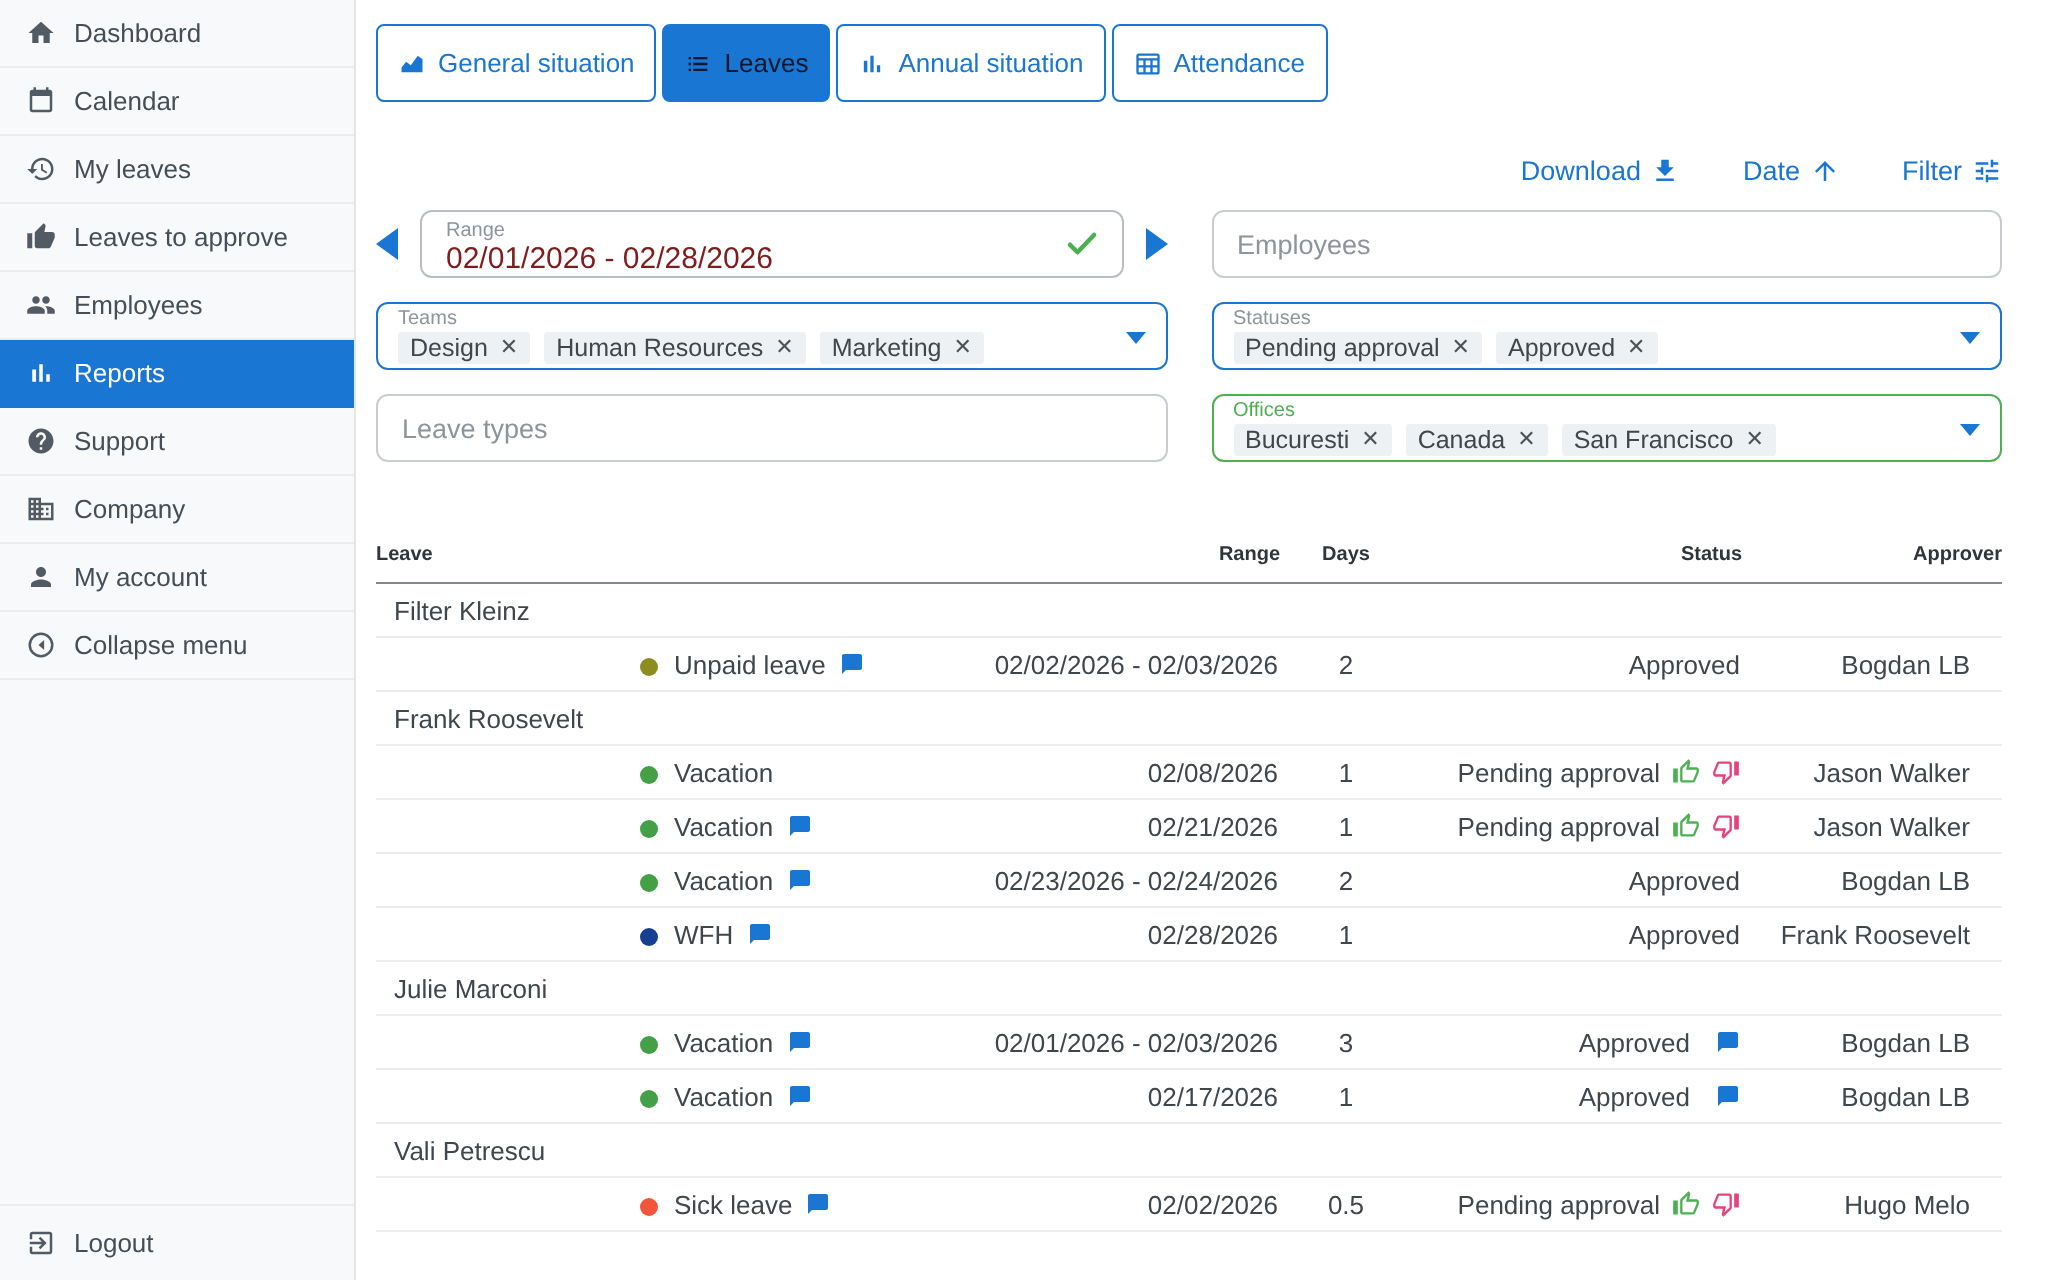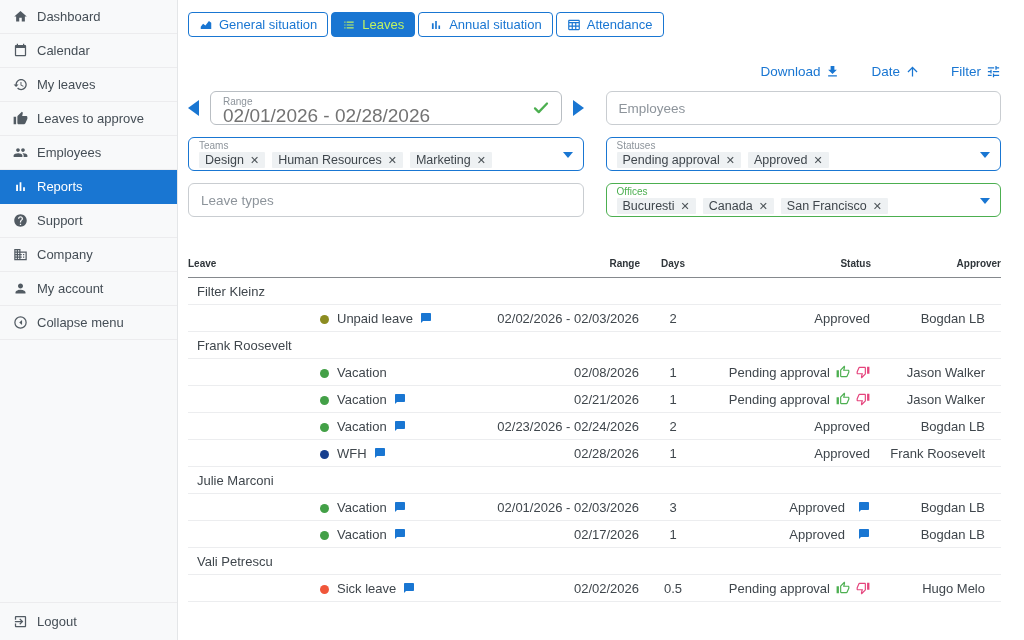--- a/index.html
+++ b/index.html
@@ -14,25 +14,25 @@
   .sidebar-item .icon{width:15px;height:15px;display:inline-flex;color:#525b63;flex:none;}
   .icon svg{width:100%;height:100%;display:block;}
   .sidebar-item.active{background:#1976d2;color:#fff;border-bottom-color:#1976d2;}
   .sidebar-item.active .icon{color:#fff;}
   .logout{border-top:1px solid #ececee;border-bottom:none;height:38px;}
 
   
   .main{flex:1;padding:12px 23px 0 10px;box-sizing:border-box;}
 
   .tabbar{display:flex;gap:3px;}
-  .tab{display:inline-flex;align-items:center;gap:6px;height:25px;padding:0 10px;
+  .tab{display:inline-flex;align-items:center;gap:6px;height:39px;padding:0 10px;
     border:1px solid #1976d2;border-radius:4px;background:#fff;color:#1976d2;
     font-size:13px;cursor:pointer;box-sizing:border-box;white-space:nowrap;}
   .tab .icon{width:14px;height:14px;display:inline-flex;color:currentColor;}
-  .tab.active{background:#1976d2;color:#bef264;}
+  .tab.active{background:#1976d2;color:#0f172a;}
 
   .toolbar{display:flex;justify-content:flex-end;align-items:center;gap:31px;
     margin-top:27px;color:#1976d2;font-size:13.5px;}
   .tool-link{display:inline-flex;align-items:center;gap:5px;cursor:pointer;}
   .tool-link .icon{width:15px;height:15px;display:inline-flex;color:#1976d2;}
 
   
   .filters{display:grid;grid-template-columns:1fr 1fr;column-gap:22px;row-gap:12px;margin-top:12px;}
   .range-row{display:flex;align-items:center;gap:11px;}
   .nav-arrow{width:0;height:0;border-top:8px solid transparent;border-bottom:8px solid transparent;cursor:pointer;flex:none;}
@@ -42,21 +42,21 @@
   .select-box.gray{border:1px solid #c9cdd1;display:flex;align-items:center;padding:0 12px;
     color:#8d949b;font-size:13.5px;cursor:pointer;}
   .select-box.outlined{display:flex;flex-direction:column;justify-content:center;
     padding:2px 26px 2px 10px;cursor:pointer;}
   .select-box.blue{border:1px solid #1976d2;}
   .select-box.green{border:1px solid #4caf50;}
   .select-box.green .flabel{color:#4caf50;}
   .range-box{flex:1;border:1px solid #b9bec3;border-radius:6px;height:34px;box-sizing:border-box;
     position:relative;padding:3px 40px 0 12px;display:flex;flex-direction:column;justify-content:center;cursor:pointer;background:#fff;}
   .flabel{font-size:10px;line-height:12px;color:#8d949b;}
-  .fvalue{font-size:19px;line-height:16px;color:#737373;}
+  .fvalue{font-size:15px;line-height:16px;color:#7f1d1d;}
   .check{position:absolute;right:11px;top:50%;margin-top:-9px;width:18px;height:18px;color:#4caf50;display:inline-flex;}
   .chips{display:flex;gap:7px;align-items:center;overflow:hidden;}
   .chip{display:inline-flex;align-items:center;gap:6px;background:#eef1f3;border-radius:3px;
     padding:1px 6px;font-size:12.5px;color:#3f464c;white-space:nowrap;line-height:16px;}
   .chip-x{font-size:11px;font-weight:bold;color:#4c5358;cursor:pointer;line-height:1;}
   .caret{position:absolute;right:10px;top:50%;margin-top:-2px;width:0;height:0;
     border-left:5px solid transparent;border-right:5px solid transparent;border-top:6px solid #1976d2;cursor:pointer;}
 
   
   .report-table{width:100%;border-collapse:collapse;margin-top:24px;font-size:13px;table-layout:fixed;}

